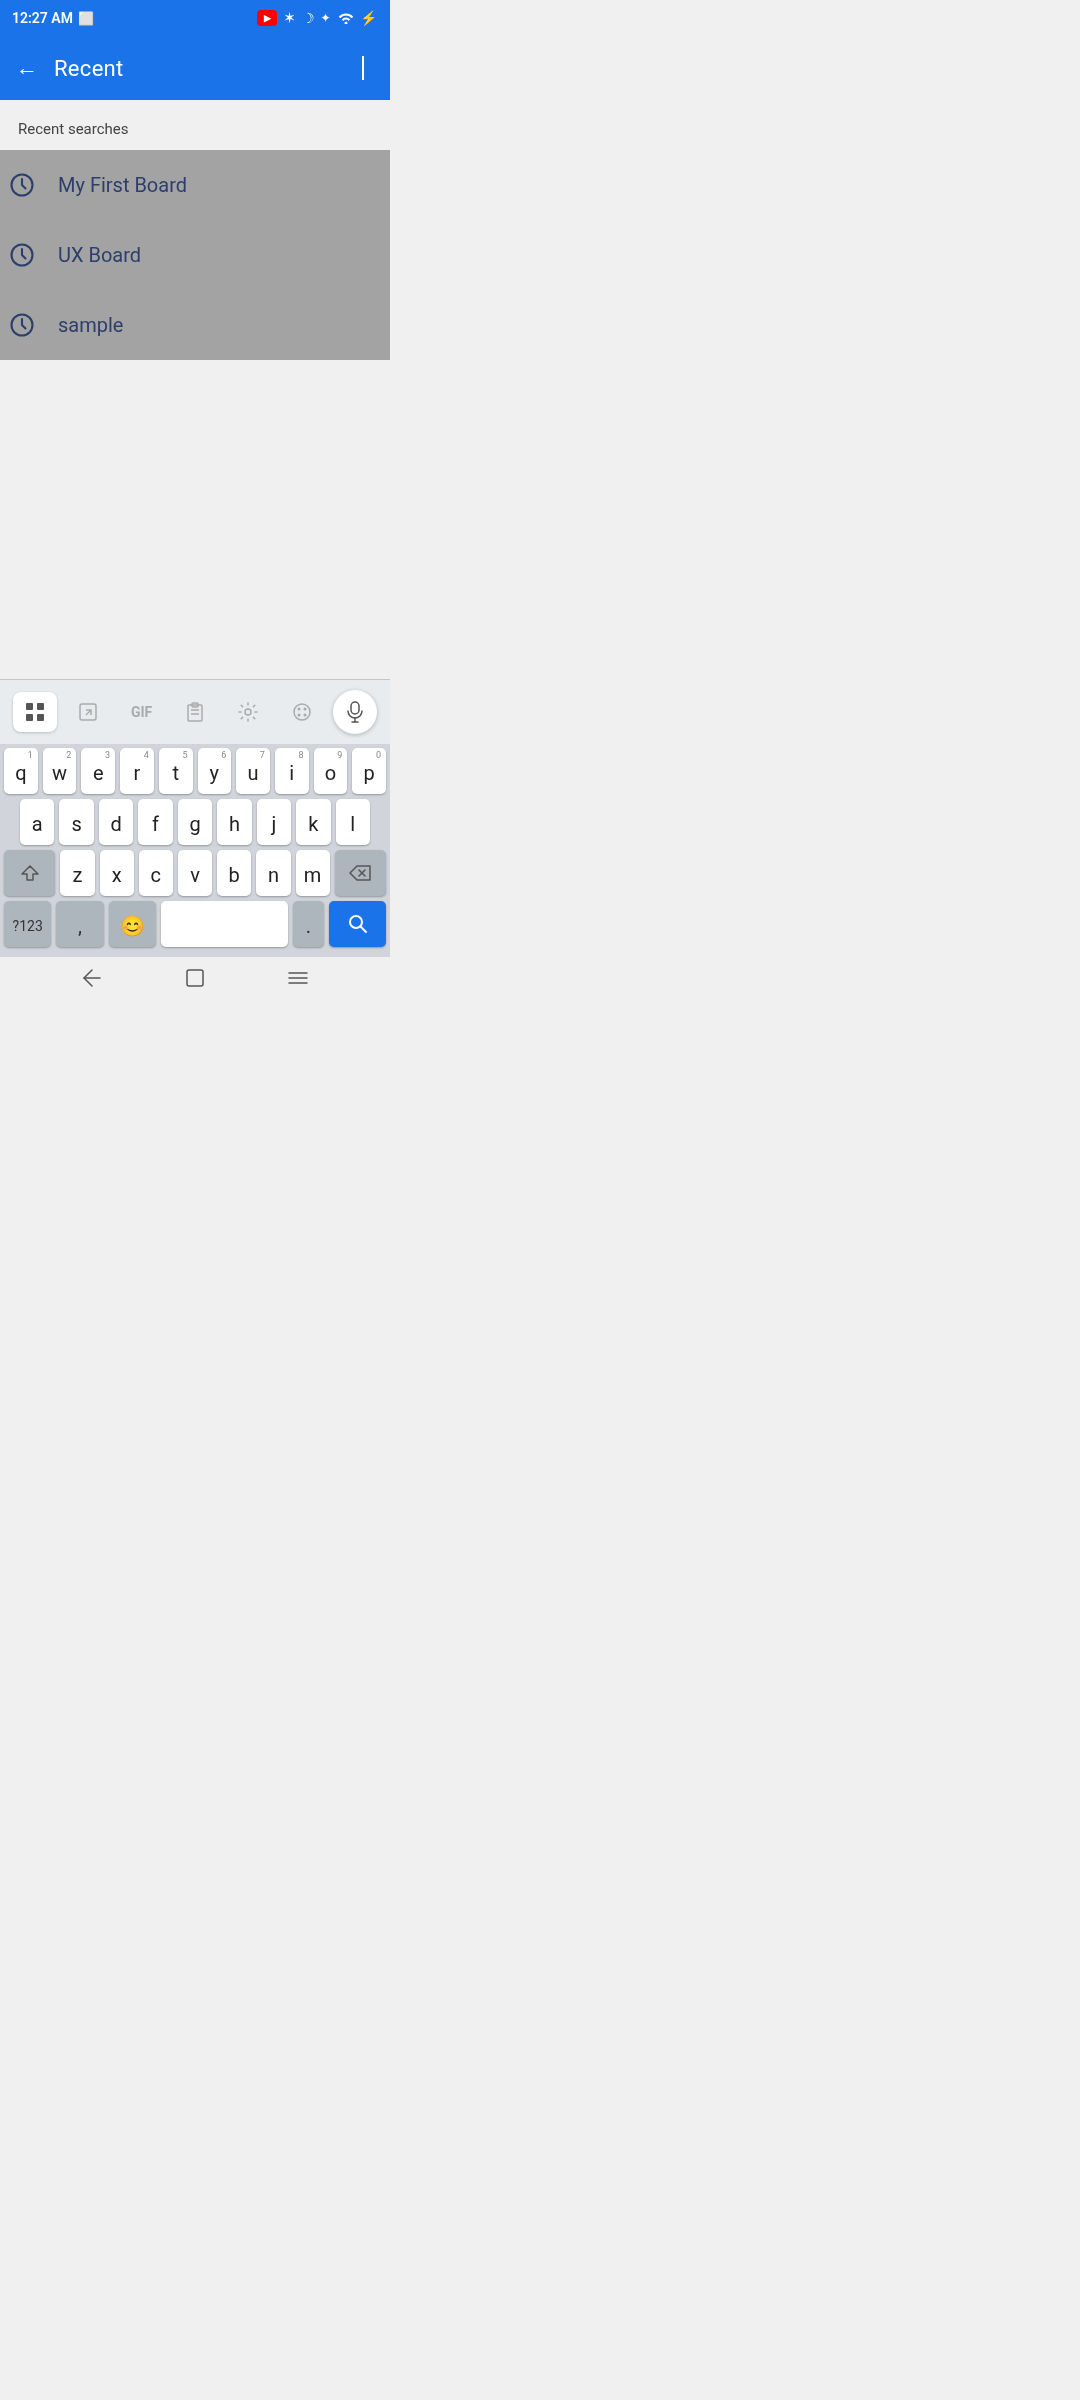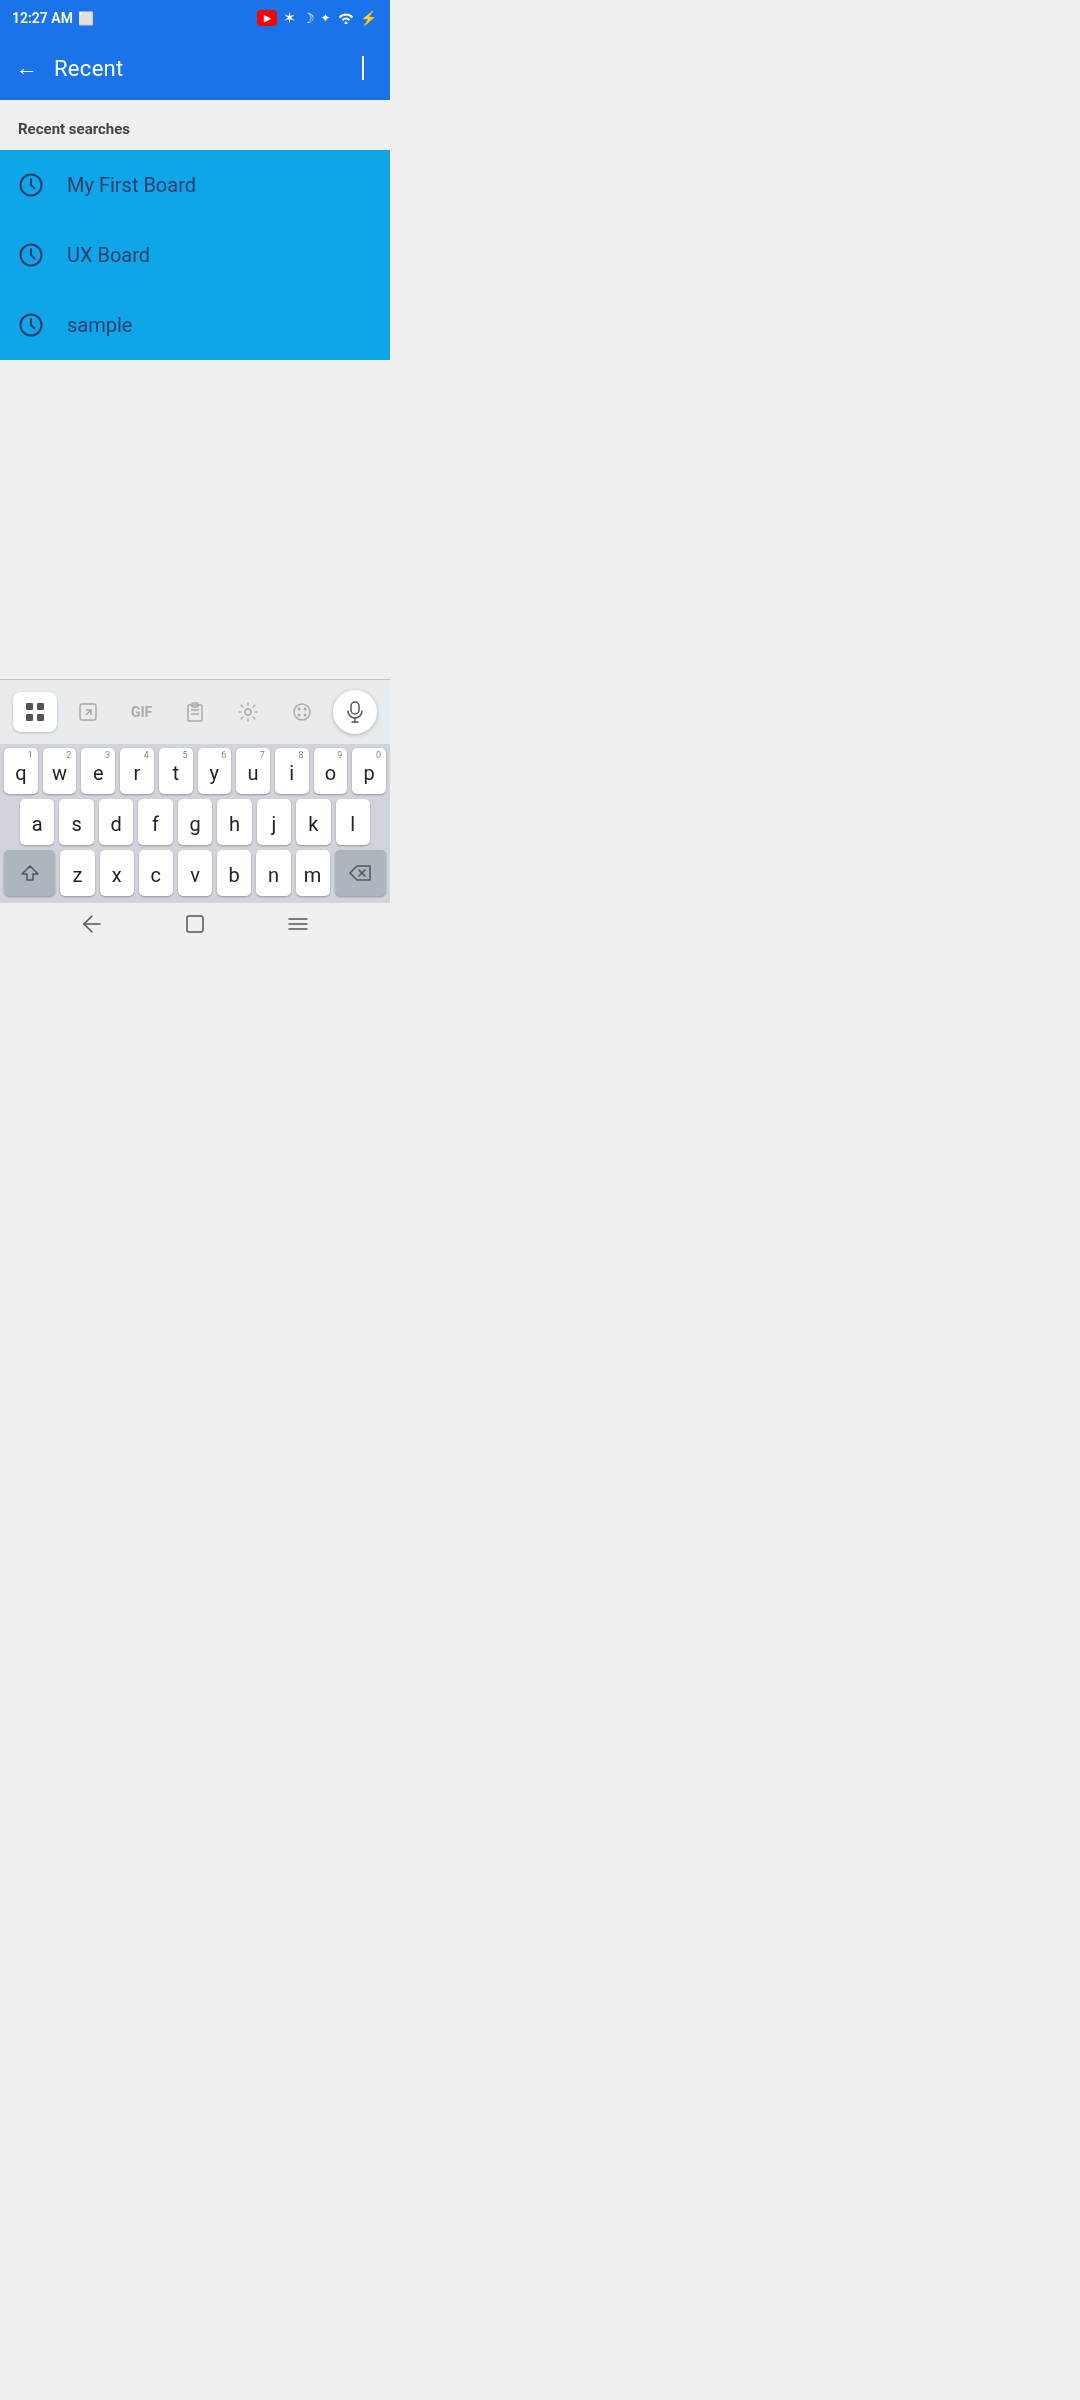--- a/index.html
+++ b/index.html
@@ -84,30 +84,30 @@
     
     .content-area {
       background: #f0f0f0;
       flex: 1;
       padding: 0;
     }
     .recent-searches-label {
       padding: 20px 18px 12px 18px;
       font-size: 15px;
       color: #444;
-      font-weight: 700;
+      font-weight: 400;
       background: #f0f0f0;
     }
 
     
     .search-item {
       display: flex;
       align-items: center;
-      background: #0ea5e9;
-      padding: 18px 15px;
+      background: #a3a3a3;
+      padding: 18px 6px;
       gap: 20px;
       cursor: pointer;
       min-height: 70px;
     }
     .clock-icon {
       width: 32px;
       height: 32px;
       display: flex;
       align-items: center;
       justify-content: center;
@@ -470,20 +470,43 @@
         </div>
       <div class="kb-key special">
         <svg width="22" height="16" viewBox="0 0 22 16" fill="none">
           <path d="M8 1 L1 8 L8 15 H21 V1 Z" stroke="#555" stroke-width="1.5" fill="none" stroke-linejoin="round"></path>
           <line x1="10" y1="5" x2="16" y2="11" stroke="#555" stroke-width="1.5" stroke-linecap="round"></line>
           <line x1="16" y1="5" x2="10" y2="11" stroke="#555" stroke-width="1.5" stroke-linecap="round"></line>
         </svg>
       </div>
     </div>
 
+    <div class="kb-row" style="margin-bottom:8px;">
+      <div class="kb-key special" style="flex:1.5;">
+          <span class="key-letter" style="font-size:14px;">?123</span>
+        </div>
+      <div class="kb-key special">
+          <span class="key-letter" style="font-size:20px;">,</span>
+        </div>
+      <div class="kb-key special">
+          <span class="key-letter" style="font-size:20px;">😊</span>
+        </div>
+      <div class="kb-key space-key">
+          <span class="key-letter" style="font-size:14px; color:#888;"></span>
+        </div>
+      <div class="kb-key period-key">
+          <span class="key-letter">.</span>
+        </div>
+      <div class="kb-key search-key">
+        <svg width="22" height="22" viewBox="0 0 22 22" fill="none">
+          <circle cx="9" cy="9" r="6" stroke="white" stroke-width="2" fill="none"></circle>
+          <line x1="13.5" y1="13.5" x2="19" y2="19" stroke="white" stroke-width="2" stroke-linecap="round"></line>
+        </svg>
+      </div>
+    </div>
   </div>
 </div>
 
 <div class="bottom-nav">
   <div class="nav-icon">
     <svg width="22" height="22" viewBox="0 0 22 22" fill="none">
       <path d="M11 3 L3 11 L11 19" stroke="#555" stroke-width="1.5" fill="none" stroke-linecap="round" stroke-linejoin="round"></path>
       <path d="M3 11 H19" stroke="#555" stroke-width="1.5" stroke-linecap="round"></path>
     </svg>
   </div>

